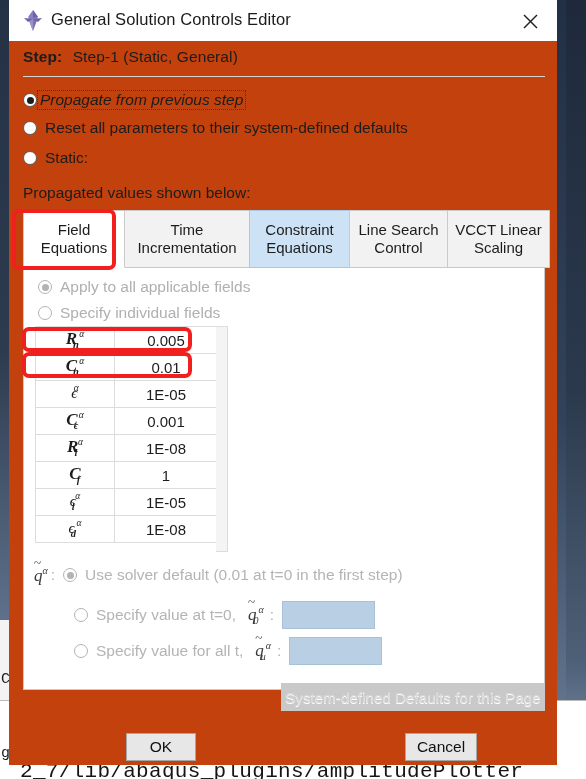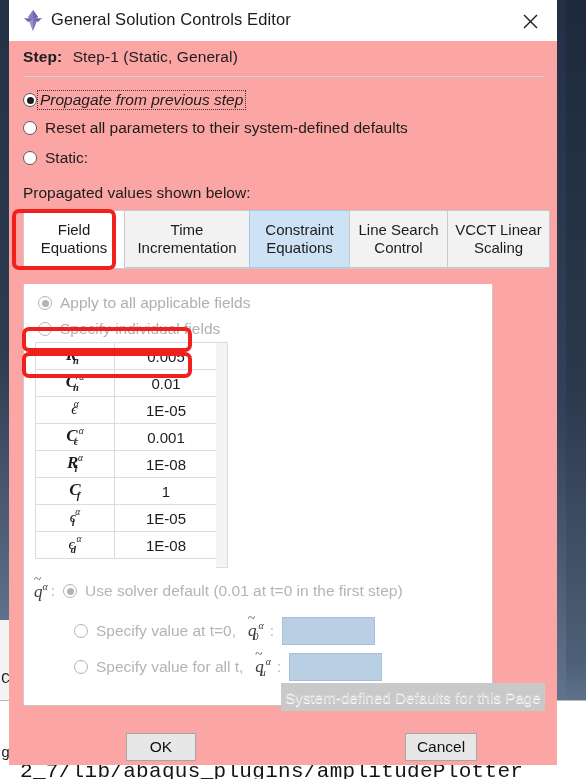--- a/index.html
+++ b/index.html
@@ -89,21 +89,21 @@
     left: 33px; top: 620px;
     width: 1px; height: 138px;
     background: #c7c7c7;
   }
 
   
   .dialog {
     position: absolute;
     left: 9px; top: 0;
     width: 548px; height: 765px;
-    background: #fca5a5;
+    background: #c2410c;
     box-sizing: border-box;
   }
 
   .titlebar {
     position: absolute;
     left: 0; top: 0;
     width: 548px; height: 41px;
     background: #ffffff;
   }
   .title-icon {
@@ -229,22 +229,22 @@
     border-bottom: 1px solid #ffffff;
     z-index: 3;
   }
   .tab.hovered {
     background: #cde2f5;
     border-color: #a7c8e6;
   }
 
   .tabpanel {
     position: absolute;
-    left: 14px; top: 284px;
-    width: 470px; height: 422px;
+    left: 14px; top: 268px;
+    width: 522px; height: 422px;
     background: #ffffff;
     border: 1px solid #c9c9c9;
     border-top: none;
     box-sizing: border-box;
   }
 
   .panel-radio {
     position: absolute;
     left: 14px;
     display: flex;

